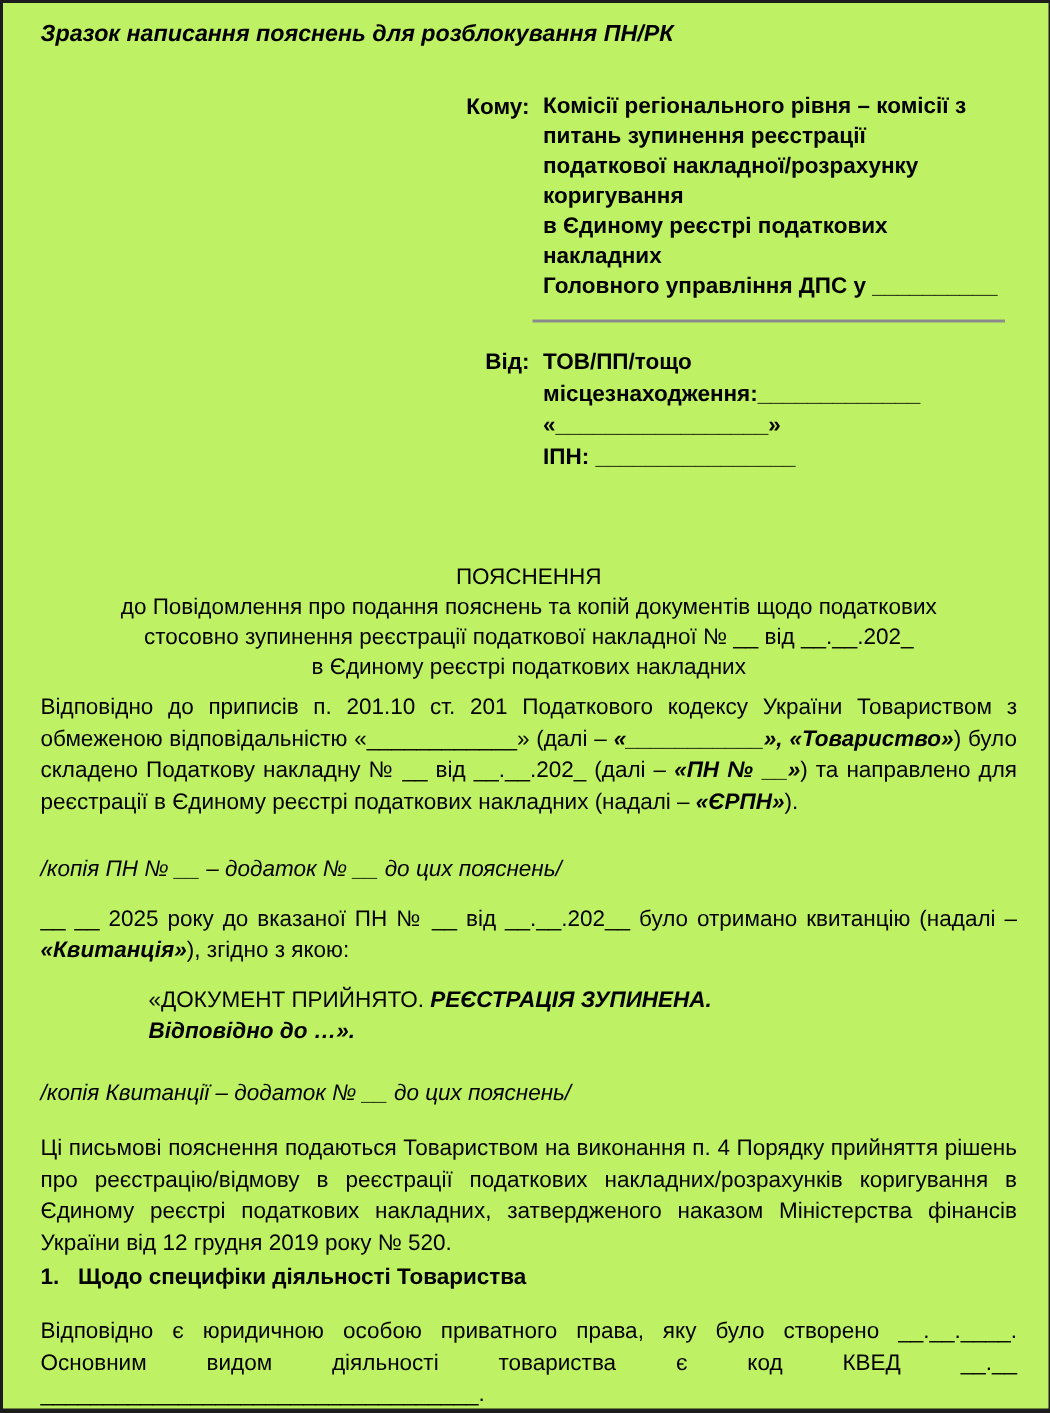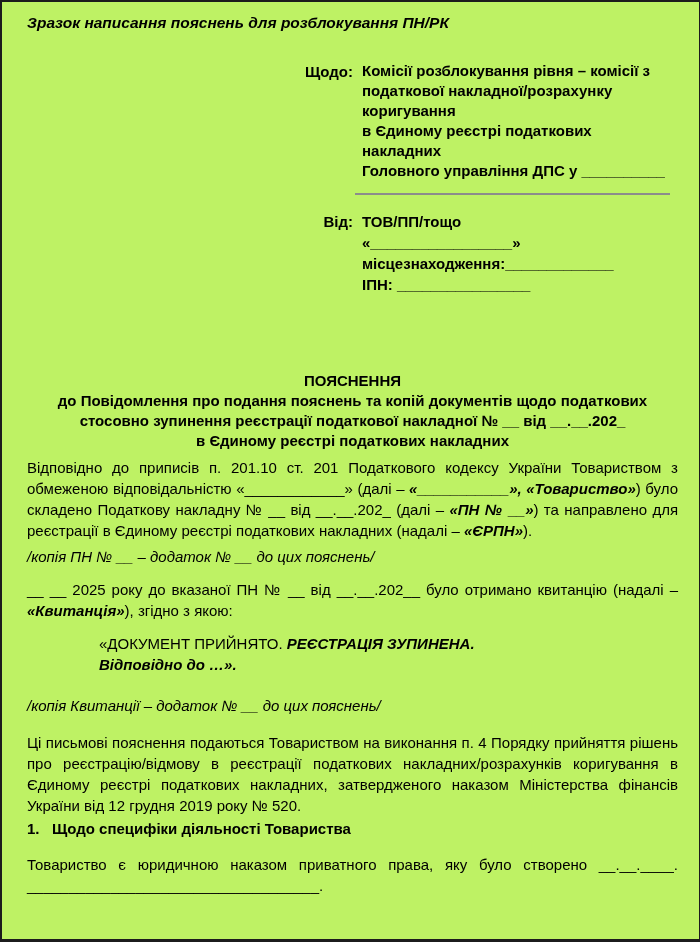--- a/index.html
+++ b/index.html
@@ -41,33 +41,33 @@
   .addr-body.recipient { line-height: 20px; }
   .addr-body.sender-body { line-height: 21px; }
   .sep-line {
     margin-left: 328px;
     margin-top: 12px;
     width: 315px;
     height: 0;
     border-top: 2px solid #8c8c8c;
   }
   .heading {
-    margin-top: 76px;
+    margin-top: 60px;
     text-align: center;
-    font-weight: bold;
+    font-weight: normal;
     line-height: 20px;
   }
   .para {
     margin-top: 12px;
     text-align: justify;
     text-align-last: left;
   }
   .para.first-body { margin-top: 6px; }
   .note {
-    margin-top: 5px;
+    margin-top: 24px;
     font-style: italic;
   }
   .note.second { margin-top: 20px; }
   .quote {
     margin-top: 12px;
     padding-left: 72px;
   }
   .i  { }
   .bi { font-style: italic; font-weight: bold; }
   .sec-heading {
@@ -82,39 +82,40 @@
   .p-activity { margin-top: 15px; }
 </style>
 </head>
 <body>
 
 <div class="page">
 
   <div class="doc-title">Зразок написання пояснень для розблокування ПН/РК</div>
 
   <div class="addr-row">
-    <div class="addr-label">Щодо:</div>
+    <div class="addr-label">Кому:</div>
     <div class="addr-body recipient">
-      <div>Комісії розблокування рівня – комісії з</div>
+      <div>Комісії регіонального рівня – комісії з</div>
+      <div>питань зупинення реєстрації</div>
       <div>податкової накладної/розрахунку</div>
       <div>коригування</div>
       <div>в Єдиному реєстрі податкових</div>
       <div>накладних</div>
       <div>Головного управління ДПС у __________</div>
     </div>
   </div>
 
   <div class="sep-line"></div>
 
   <div class="addr-row sender">
     <div class="addr-label">Від:</div>
     <div class="addr-body sender-body">
       <div>ТОВ/ПП/тощо</div>
+      <div>місцезнаходження:_____________</div>
       <div>«_________________»</div>
-      <div>місцезнаходження:_____________</div>
       <div>ІПН: ________________</div>
     </div>
   </div>
 
   <div class="heading">
     <div>ПОЯСНЕННЯ</div>
     <div>до Повідомлення про подання пояснень та копій документів щодо податкових</div>
     <div>стосовно зупинення реєстрації податкової накладної № __ від __.__.202_</div>
     <div>в Єдиному реєстрі податкових накладних</div>
   </div>
@@ -133,17 +134,18 @@
   <p class="note second">/копія Квитанції – додаток № __ до цих пояснень/</p>
 
   <p class="para p-order">Ці письмові пояснення подаються Товариством на виконання п. 4 Порядку прийняття рішень про реєстрацію/відмову в реєстрації податкових накладних/розрахунків коригування в Єдиному реєстрі податкових накладних, затвердженого наказом Міністерства фінансів України від 12 грудня 2019 року № 520.</p>
 
   <div class="sec-heading">
     <span class="sec-num">1.</span>
       <span>Щодо специфіки діяльності Товариства</span>
   </div>
 
   <div class="p-activity">
-    <div class="jline">Товариство є юридичною наказом приватного права, яку було створено __.__.____.</div>
+    <div class="jline">Відповідно є юридичною особою приватного права, яку було створено __.__.____.</div>
+    <div class="jline">Основним видом діяльності товариства є код КВЕД __.__</div>
     <div class="lline">___________________________________.</div>
   </div>
 
 </div>
 
 </body></html>

